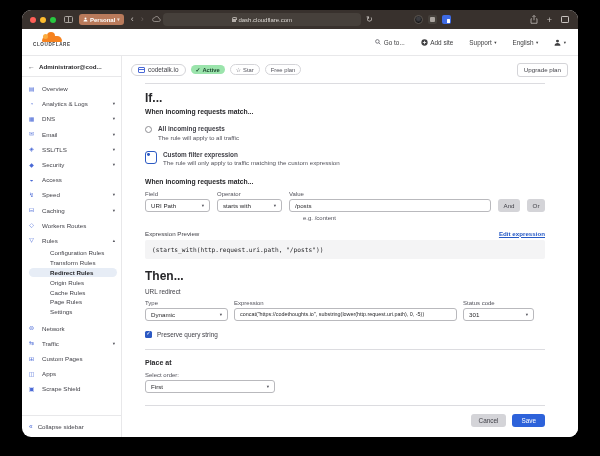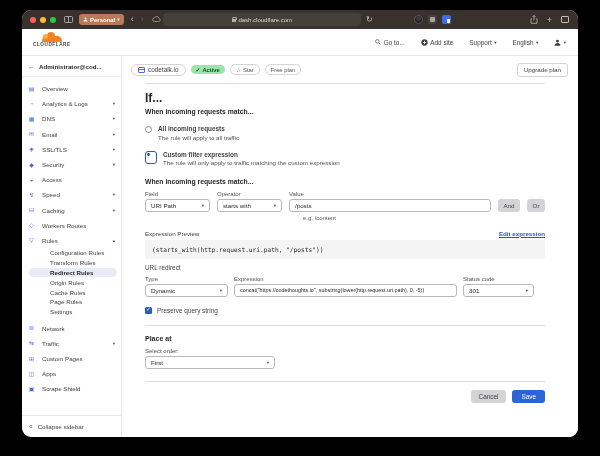--- a/index.html
+++ b/index.html
@@ -390,20 +390,21 @@
           <button class="btn-gray">Or</button>
         </div>
         <div class="hint" style="margin-left:158px">e.g. /content</div>
 
         <div class="prevrow" style="margin-top:9px">
           <span class="plabel">Expression Preview</span>
           <span class="editlink">Edit expression</span>
         </div>
         <div class="codebox">(starts_with(http.request.uri.path, "/posts"))</div>
 
+        <div class="h1" style="margin-top:10px">Then...</div>
         <div style="font-size:6.4px;color:#3f3f46;margin-top:5px">URL redirect</div>
 
         <div class="g2" style="margin-top:5px">
           <div>
             <div class="flabel">Type</div>
             <div class="sel">
               <span>Dynamic</span>
               <span class="chev">▾</span>
             </div>
           </div>

